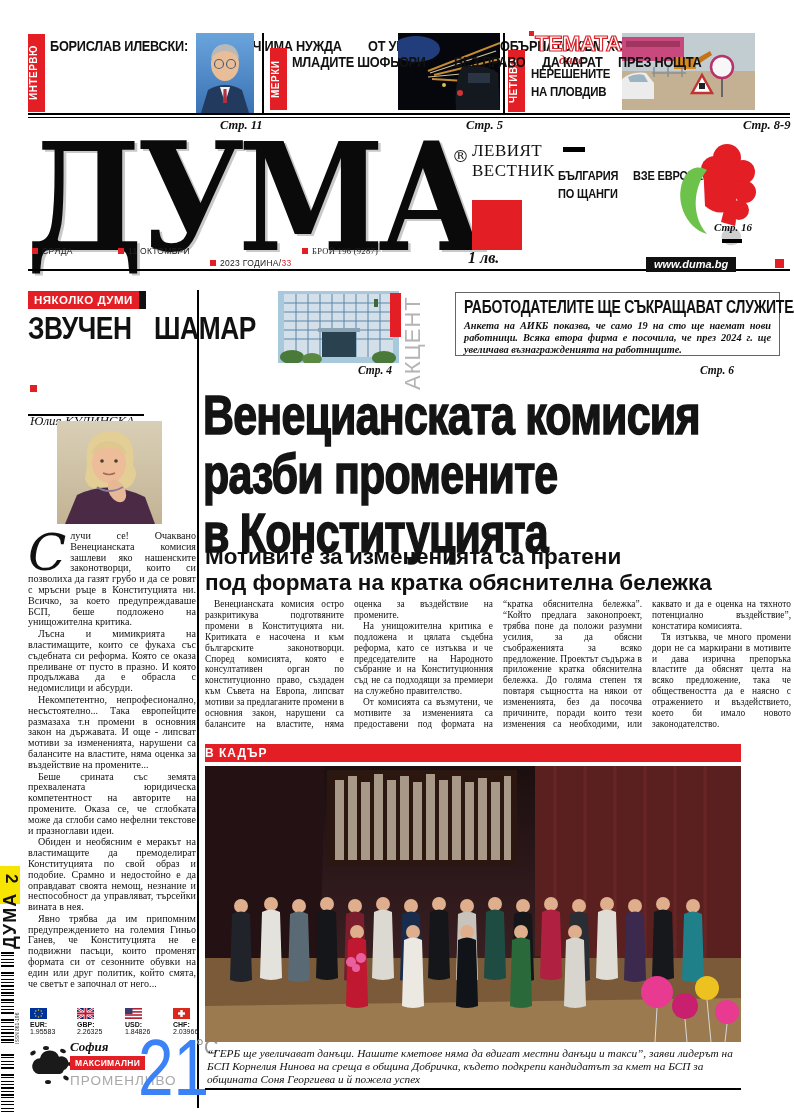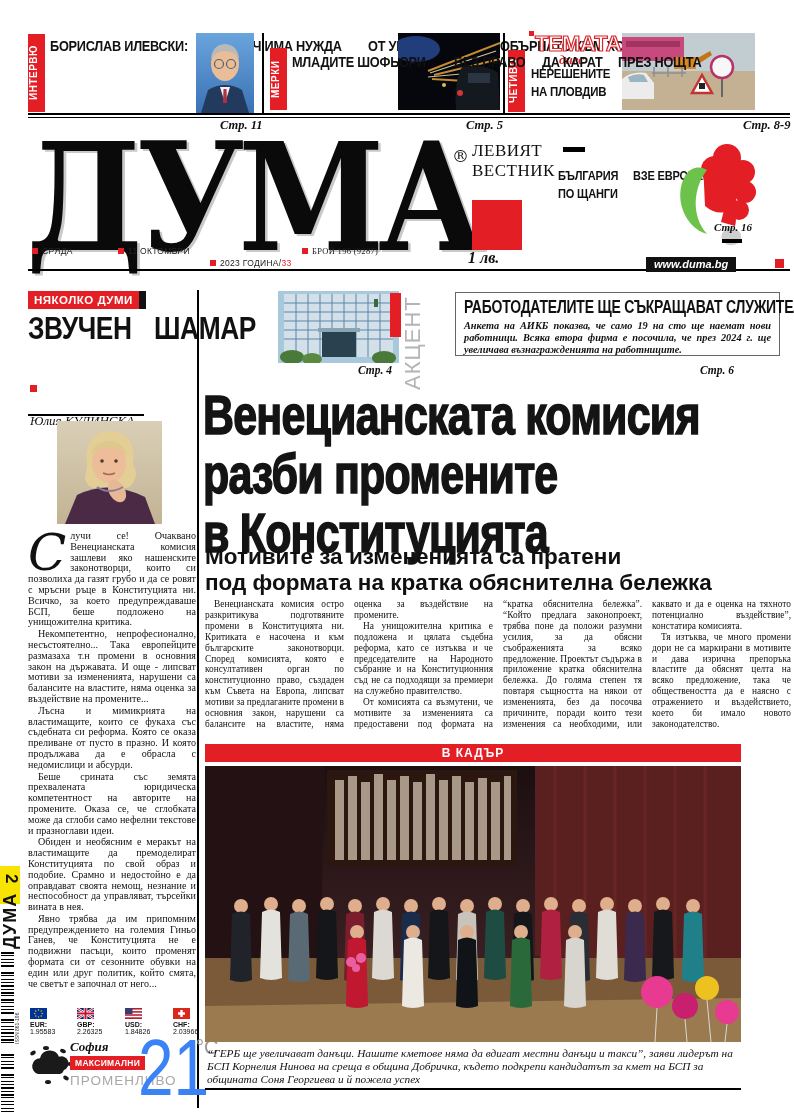--- a/index.html
+++ b/index.html
@@ -126,21 +126,21 @@
   .headline{left:203px;top:386px;}
   .hl-line{font-size:55px;line-height:59px;font-weight:bold;letter-spacing:-1px;color:#141414;
            -webkit-text-stroke:1.6px #141414;transform:scaleX(0.78);}
   .subhead{left:205px;top:544px;font-weight:bold;font-size:22.5px;line-height:26px;color:#101010;}
   .art-body{left:205px;top:599px;width:586px;height:146px;column-count:4;column-gap:10px;
             font-family:"Liberation Serif",serif;font-size:9.4px;line-height:10.9px;text-align:justify;overflow:hidden;}
   .art-body p{margin:0;text-indent:9px;}
   .art-body p.first{text-indent:9px;}
 
   
-  .vkadar-bar{left:205px;top:744px;width:536px;height:18px;background:#e31e24;color:#fff;text-align:center;
+  .vkadar-bar{left:205px;top:744px;width:536px;height:18px;background:#e31e24;color:#fff;
               font-weight:bold;font-size:12px;line-height:18px;letter-spacing:1px;}
   .main-photo{left:205px;top:766px;width:536px;height:276px;}
   .caption{left:207px;top:1047px;width:532px;font-family:"Liberation Serif",serif;font-style:italic;
            font-size:11.3px;line-height:12.8px;}
   .bottom-rule{left:205px;top:1088px;width:536px;height:0;border-top:2.5px solid #000;}
 </style>
 </head>
 <body>
 
 <div class="page">
@@ -310,22 +310,22 @@
       <circle cx="45" cy="40" r="1.8" fill="#4a3a30"></circle>
         <circle cx="59" cy="40" r="1.8" fill="#4a3a30"></circle>
       <path d="M46,52 Q52,55 58,52" stroke="#a06a56" stroke-width="1.5" fill="none"></path>
       <path d="M8,103 L20,74 Q52,58 88,76 L98,103 Z" fill="#4a2a44"></path>
       <ellipse cx="60" cy="70" rx="8" ry="12" fill="#e6b895" transform="rotate(-30 60 70)"></ellipse>
       <path d="M40,66 Q52,74 66,66" stroke="#8a7a9a" stroke-width="2" fill="none"></path>
     </svg>
   </div>
   <div class="abs op-body">
     <p class="first"><span class="dropcap">С</span><span>лучи се! Очаквано Венецианската комисия зашлеви яко нашенските законотворци, които си позволиха да газят грубо и да се ровят с мръсни ръце в Конституцията ни. Всичко, за което предупреждаваше БСП, беше подложено на унищожителна критика.</span></p>
+    <p>Лъсна и мимикрията на властимащите, които се фукаха със съдебната си реформа. Която се оказа преливане от пусто в празно. И която продължава да е обрасла с недомислици и абсурди.</p>
     <p>Некомпетентно, непрофесионално, несъстоятелно... Така европейците размазаха т.н промени в основния закон на държавата. И още - липсват мотиви за измененията, нарушени са балансите на властите, няма оценка за въздействие на промените...</p>
-    <p>Лъсна и мимикрията на властимащите, които се фукаха със съдебната си реформа. Която се оказа преливане от пусто в празно. И която продължава да е обрасла с недомислици и абсурди.</p>
     <p>Беше срината със земята прехвалената юридическа компетентност на авторите на промените. Оказа се, че сглобката може да сглоби само нефелни текстове и празноглави идеи.</p>
     <p>Обиден и необясним е меракът на властимащите да премоделират Конституцията по свой образ и подобие. Срамно и недостойно е да оправдават своята немощ, незнание и неспособност да управляват, търсейки вината в нея.</p>
     <p>Явно трябва да им припомним предупреждението на големия Гиньо Ганев, че Конституцията не е подвижни пасъци, които променят формата си от сезонните обувки на един или друг политик, който смята, че светът е започнал от него...</p>
   </div>
   <div class="abs vrule-left"></div>
 
   <div class="curr cu1">
     <svg class="flag" width="17" height="11" viewBox="0 0 17 11">
         <rect width="17" height="11" fill="#003399"></rect>
         <g fill="#ffcc00">

